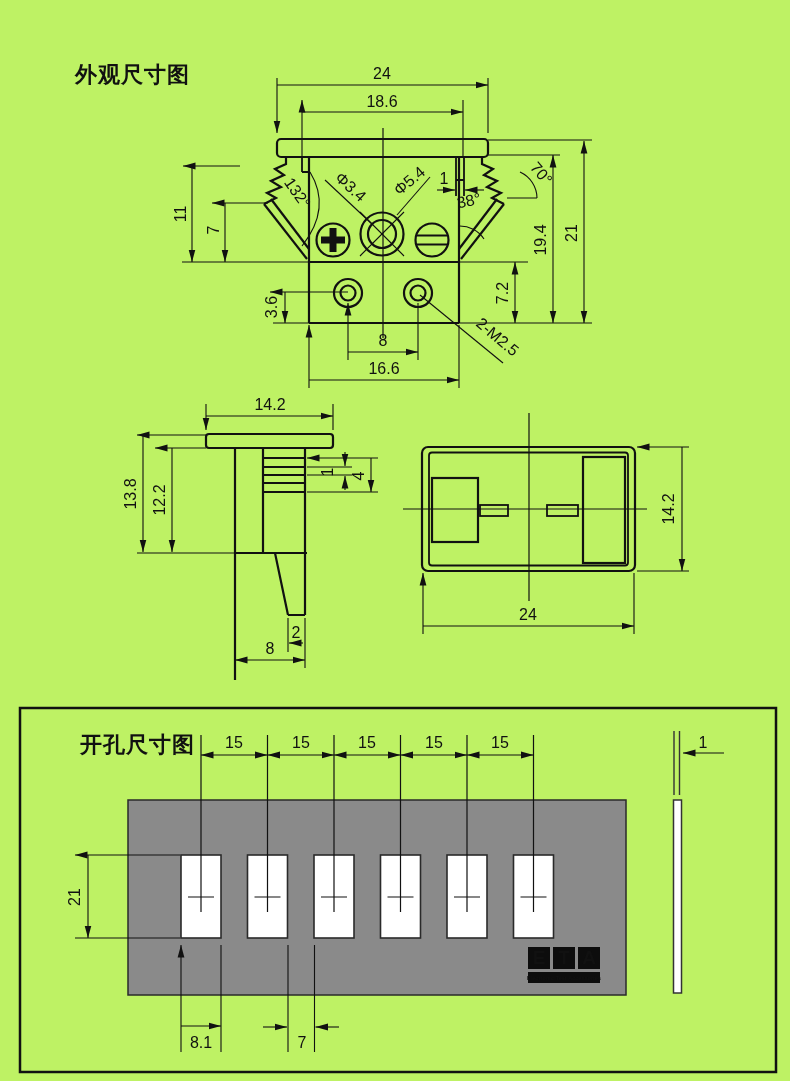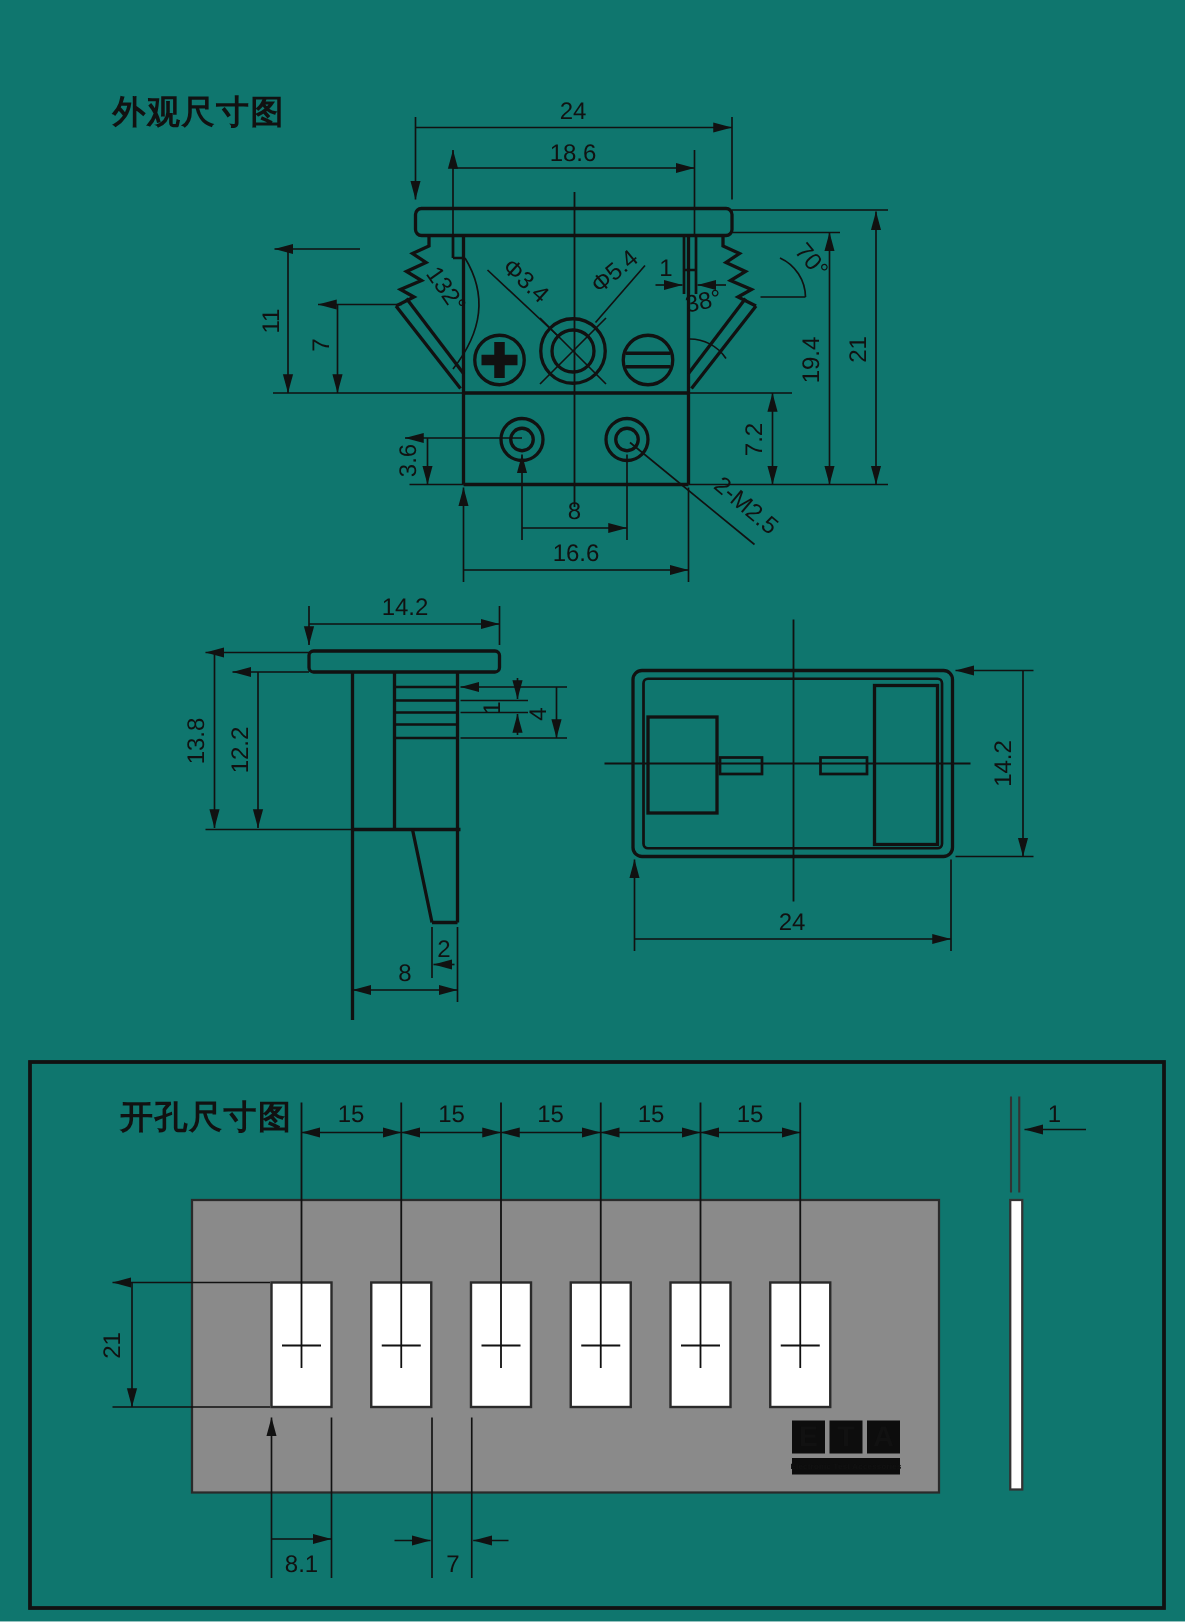--- a/index.html
+++ b/index.html
@@ -1,16 +1,16 @@
 <!DOCTYPE html>
 <html><head>
 <meta charset="utf-8">
 <style>
   html,body{margin:0;padding:0;background:#fff;}
-  .page{position:relative;width:790px;height:1081px;background:#0f766e;overflow:hidden;
+  .page{position:relative;width:790px;height:1081px;background:#bef264;overflow:hidden;
         font-family:"Liberation Sans", sans-serif;}
   svg{position:absolute;left:0;top:0;}
   
   .g2{stroke:#111;stroke-width:2.2;fill:none;}
   .g1{stroke:#111;stroke-width:1.8;fill:none;}
   
   .dim{stroke:#111;stroke-width:1.1;fill:none;}
   .cl{stroke:#111;stroke-width:1.2;fill:none;}
   .cross{stroke:#111;stroke-width:7;fill:none;}
   text{font-family:"Liberation Sans", sans-serif;fill:#111;}

